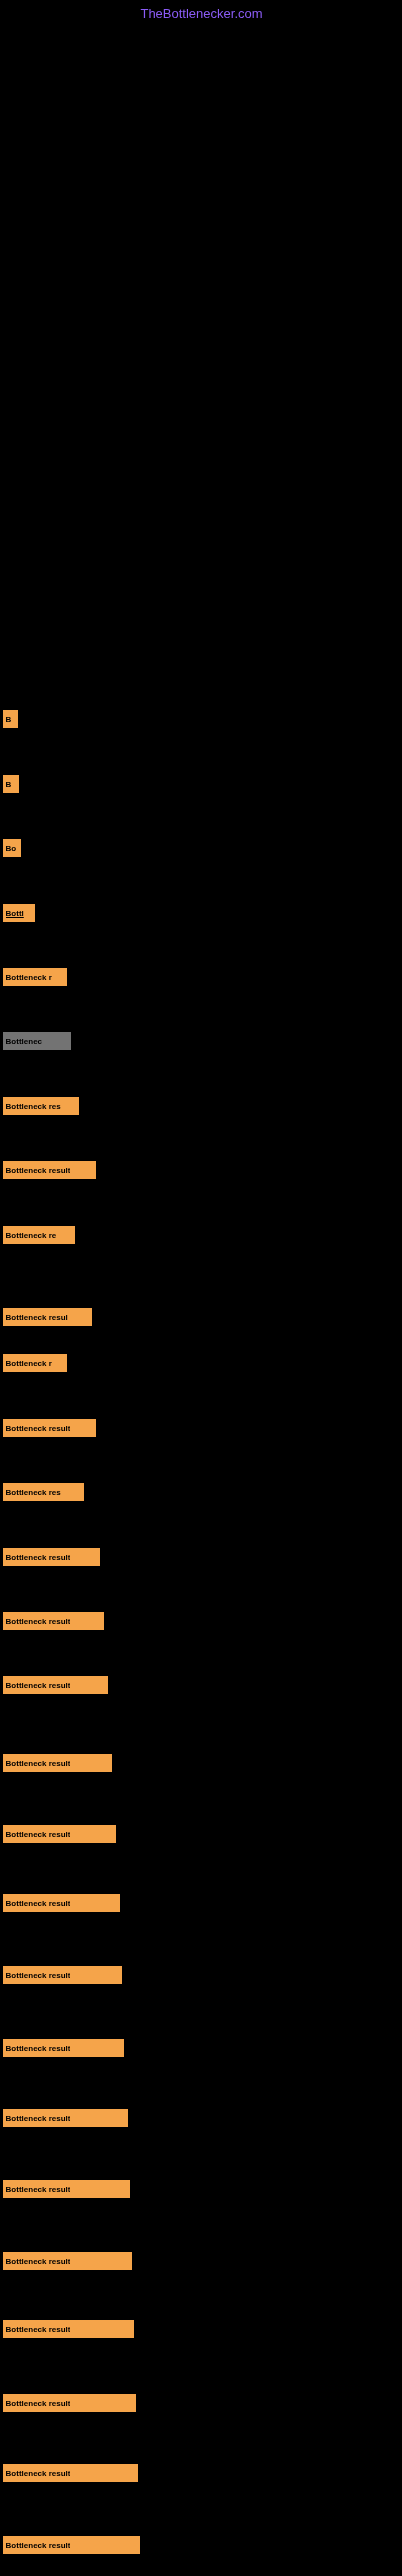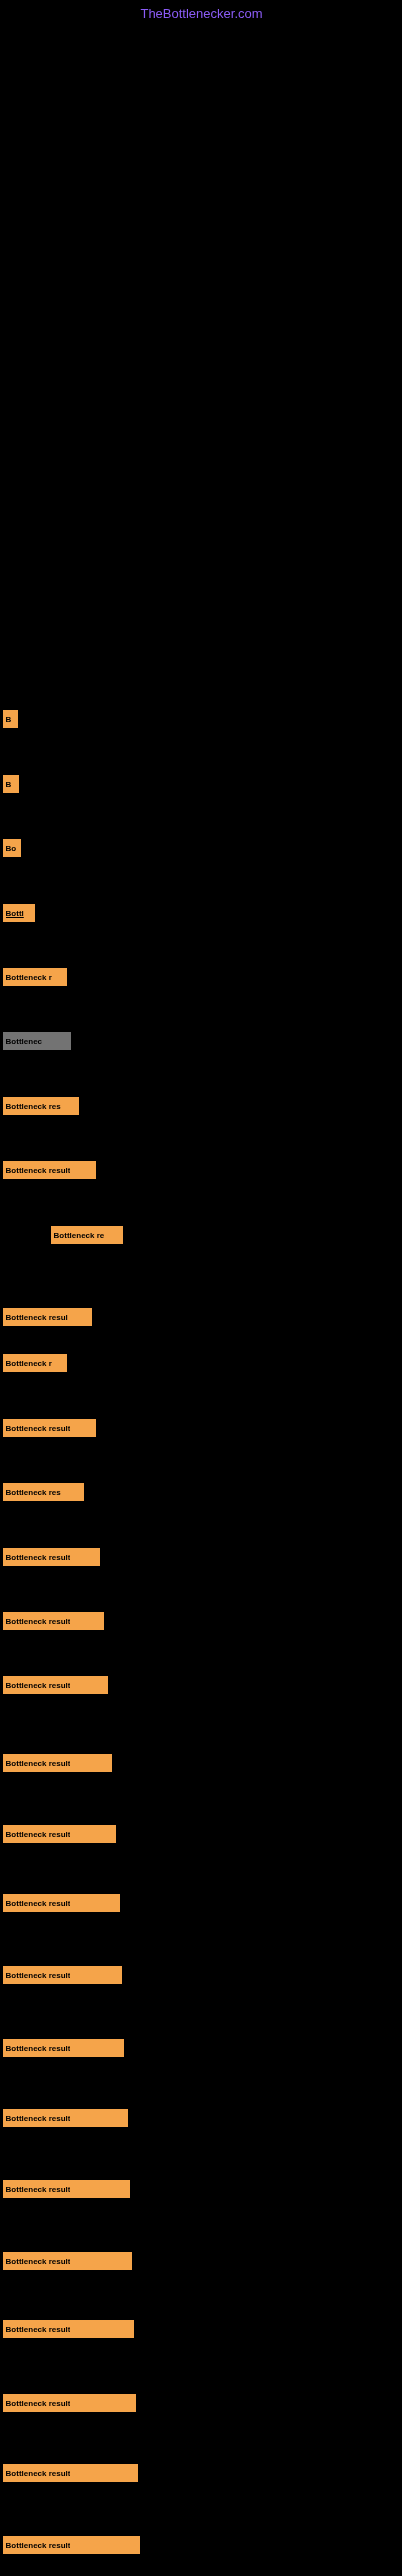--- a/index.html
+++ b/index.html
@@ -62,21 +62,21 @@
       <div style="background-color: rgb(245, 164, 74); width: 76px; height: 17.7px; display: flex; align-items: center; padding: 0px 2.4px; overflow: hidden;">
         <span style="font-size: 8px; font-weight: bold; color: rgb(0, 0, 0); white-space: nowrap; overflow: hidden;">Bottleneck res</span>
       </div>
     </div>
     <div style="position: absolute; top: 1159px; left: 3.2px; display: flex; align-items: center; height: 22.5px;">
       <div style="background-color: rgb(245, 164, 74); width: 93px; height: 17.7px; display: flex; align-items: center; padding: 0px 2.4px; overflow: hidden;">
         <span style="font-size: 8px; font-weight: bold; color: rgb(0, 0, 0); white-space: nowrap; overflow: hidden;">Bottleneck result</span>
       </div>
     </div>
     <div style="position: absolute; top: 1224px; left: 3.2px; display: flex; align-items: center; height: 22.5px;">
-      <div style="background-color: rgb(245, 164, 74); width: 72px; height: 17.7px; display: flex; align-items: center; padding: 0px 2.4px; overflow: hidden; margin-left: 48px;">
+      <div style="background-color: rgb(245, 164, 74); width: 72px; height: 17.7px; display: flex; align-items: center; padding: 0px 2.4px; overflow: hidden;">
         <span style="font-size: 8px; font-weight: bold; color: rgb(0, 0, 0); white-space: nowrap; overflow: hidden;">Bottleneck re</span>
       </div>
     </div>
     <div style="position: absolute; top: 1288px; left: 3.2px; display: flex; align-items: center; height: 22.5px;">
       <div style="background-color: rgb(245, 164, 74); width: 89px; height: 17.7px; display: flex; align-items: center; padding: 0px 2.4px; overflow: hidden; margin-top: 36px;">
         <span style="font-size: 8px; font-weight: bold; color: rgb(0, 0, 0); white-space: nowrap; overflow: hidden;">Bottleneck resul</span>
       </div>
     </div>
     <div style="position: absolute; top: 1352px; left: 3.2px; display: flex; align-items: center; height: 22.5px;">
       <div style="background-color: rgb(245, 164, 74); width: 64px; height: 17.7px; display: flex; align-items: center; padding: 0px 2.4px; overflow: hidden;">

